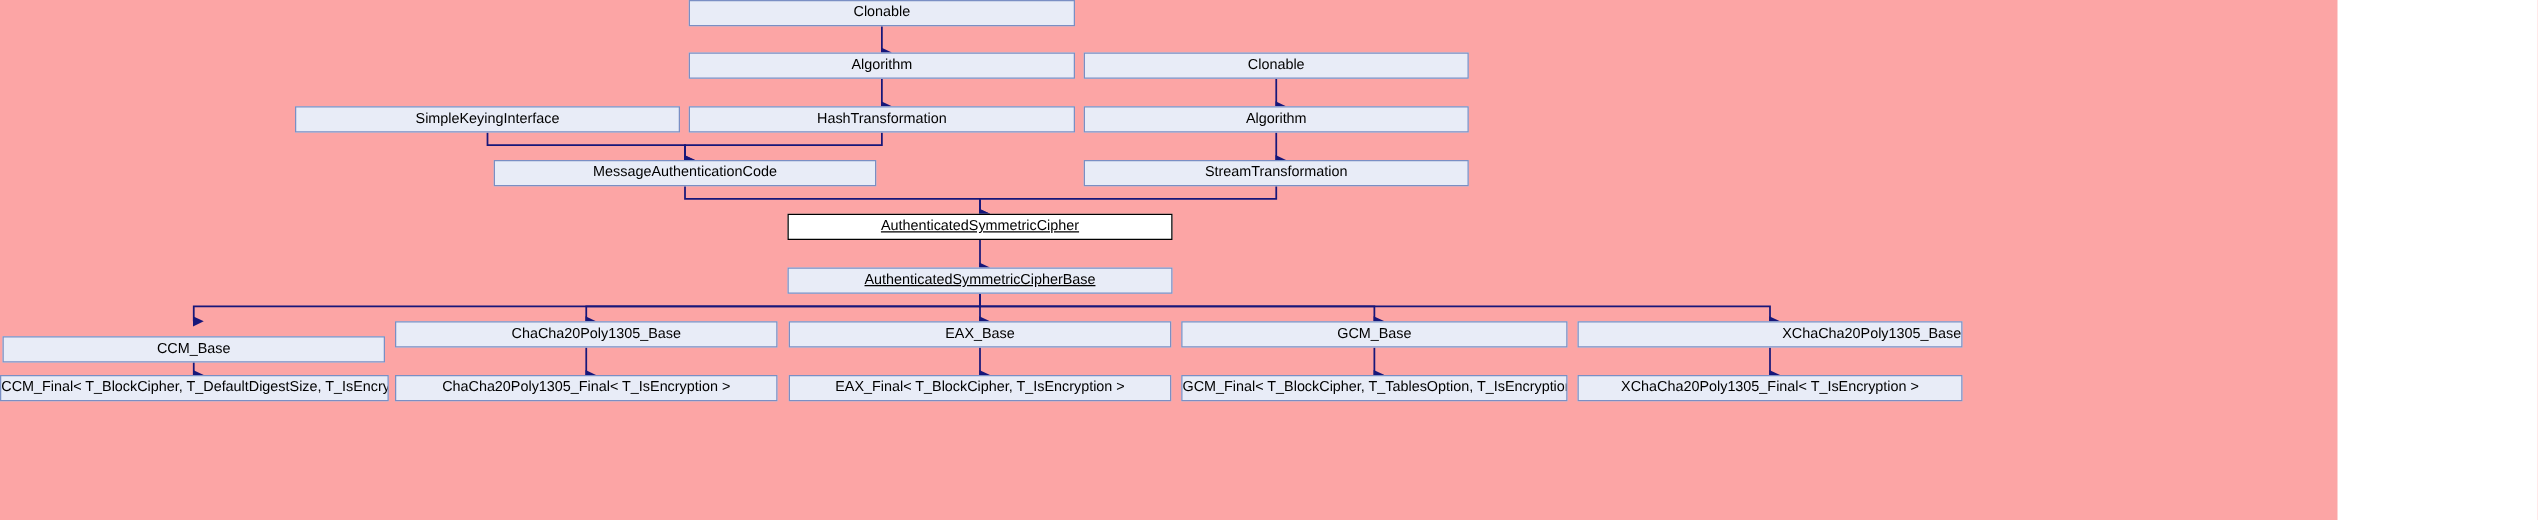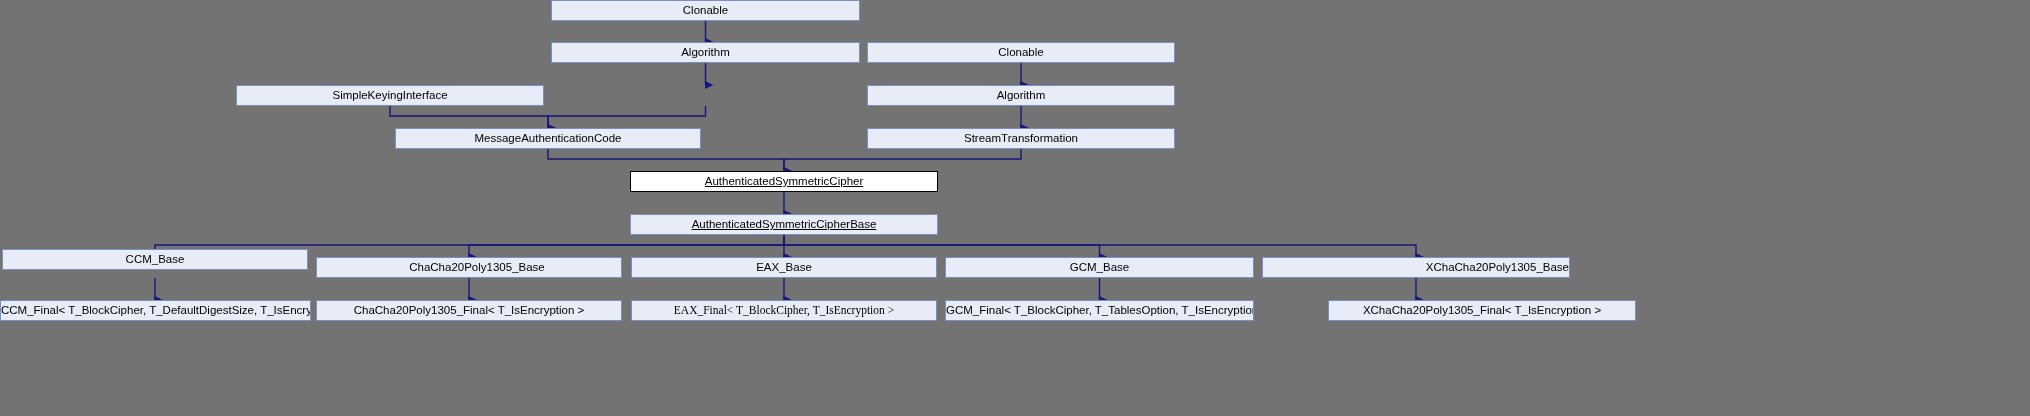--- a/index.html
+++ b/index.html
@@ -6,23 +6,23 @@
   html, body {
     margin: 0;
     padding: 0;
     background: #ffffff;
   }
   body {
     font-family: "Liberation Sans", sans-serif;
   }
   #diagram {
     position: relative;
-    width: 2030px;
+    width: 1870px;
     height: 416px;
-    background: #737373;
+    background: #fca5a5;
     overflow: hidden;
   }
   #edges {
     position: absolute;
     left: 0;
     top: 0;
     width: 2030px;
     height: 416px;
     pointer-events: none;
   }
@@ -77,28 +77,29 @@
         <path d="M469,278 L469,300" marker-end="url(#arrowUp)"></path>
         <path d="M784,278 L784,300" marker-end="url(#arrowUp)"></path>
         <path d="M1099.5,278 L1099.5,300" marker-end="url(#arrowUp)"></path>
         <path d="M1416,278 L1416,300" marker-end="url(#arrowUp)"></path>
       </g>
   </svg>
 <div class="node" style="left: 551px; top: 0px; width: 309px;">Clonable</div>
     <div class="node" style="left: 551px; top: 42px; width: 309px;">Algorithm</div>
     <div class="node" style="left: 867px; top: 42px; width: 308px;">Clonable</div>
     <div class="node" style="left: 236px; top: 85px; width: 308px;">SimpleKeyingInterface</div>
+    <div class="node" style="left: 551px; top: 85px; width: 309px;">HashTransformation</div>
     <div class="node" style="left: 867px; top: 85px; width: 308px;">Algorithm</div>
     <div class="node" style="left: 395px; top: 128px; width: 306px;">MessageAuthenticationCode</div>
     <div class="node" style="left: 867px; top: 128px; width: 308px;">StreamTransformation</div>
     <div class="node current" style="left: 630px; top: 171px; width: 308px;">AuthenticatedSymmetricCipher</div>
     <div class="node" style="left: 630px; top: 214px; width: 308px; text-decoration: underline;">AuthenticatedSymmetricCipherBase</div>
-    <div class="node" style="left: 2px; top: 249px; width: 306px;">CCM_Base</div>
+    <div class="node" style="left: 2px; top: 269px; width: 306px;">CCM_Base</div>
     <div class="node" style="left: 316px; top: 257px; width: 306px; padding-left: 16px;">ChaCha20Poly1305_Base</div>
     <div class="node" style="left: 631px; top: 257px; width: 306px;">EAX_Base</div>
     <div class="node" style="left: 945px; top: 257px; width: 309px;">GCM_Base</div>
     <div class="node" style="left: 1262px; top: 257px; width: 308px; text-align: right;">XChaCha20Poly1305_Base</div>
     <div class="node" style="left: 0px; top: 300px; width: 311px;">CCM_Final&lt; T_BlockCipher, T_DefaultDigestSize, T_IsEncryption &gt;</div>
     <div class="node" style="left: 316px; top: 300px; width: 306px;">ChaCha20Poly1305_Final&lt; T_IsEncryption &gt;</div>
-    <div class="node" style="left: 631px; top: 300px; width: 306px; font-family: Liberation Serif, serif;">EAX_Final&lt; T_BlockCipher, T_IsEncryption &gt;</div>
+    <div class="node" style="left: 631px; top: 300px; width: 306px;">EAX_Final&lt; T_BlockCipher, T_IsEncryption &gt;</div>
     <div class="node" style="left: 945px; top: 300px; width: 309px;">GCM_Final&lt; T_BlockCipher, T_TablesOption, T_IsEncryption &gt;</div>
-    <div class="node" style="left: 1328px; top: 300px; width: 308px;">XChaCha20Poly1305_Final&lt; T_IsEncryption &gt;</div>
+    <div class="node" style="left: 1262px; top: 300px; width: 308px;">XChaCha20Poly1305_Final&lt; T_IsEncryption &gt;</div>
   </div>
 
 </body></html>

